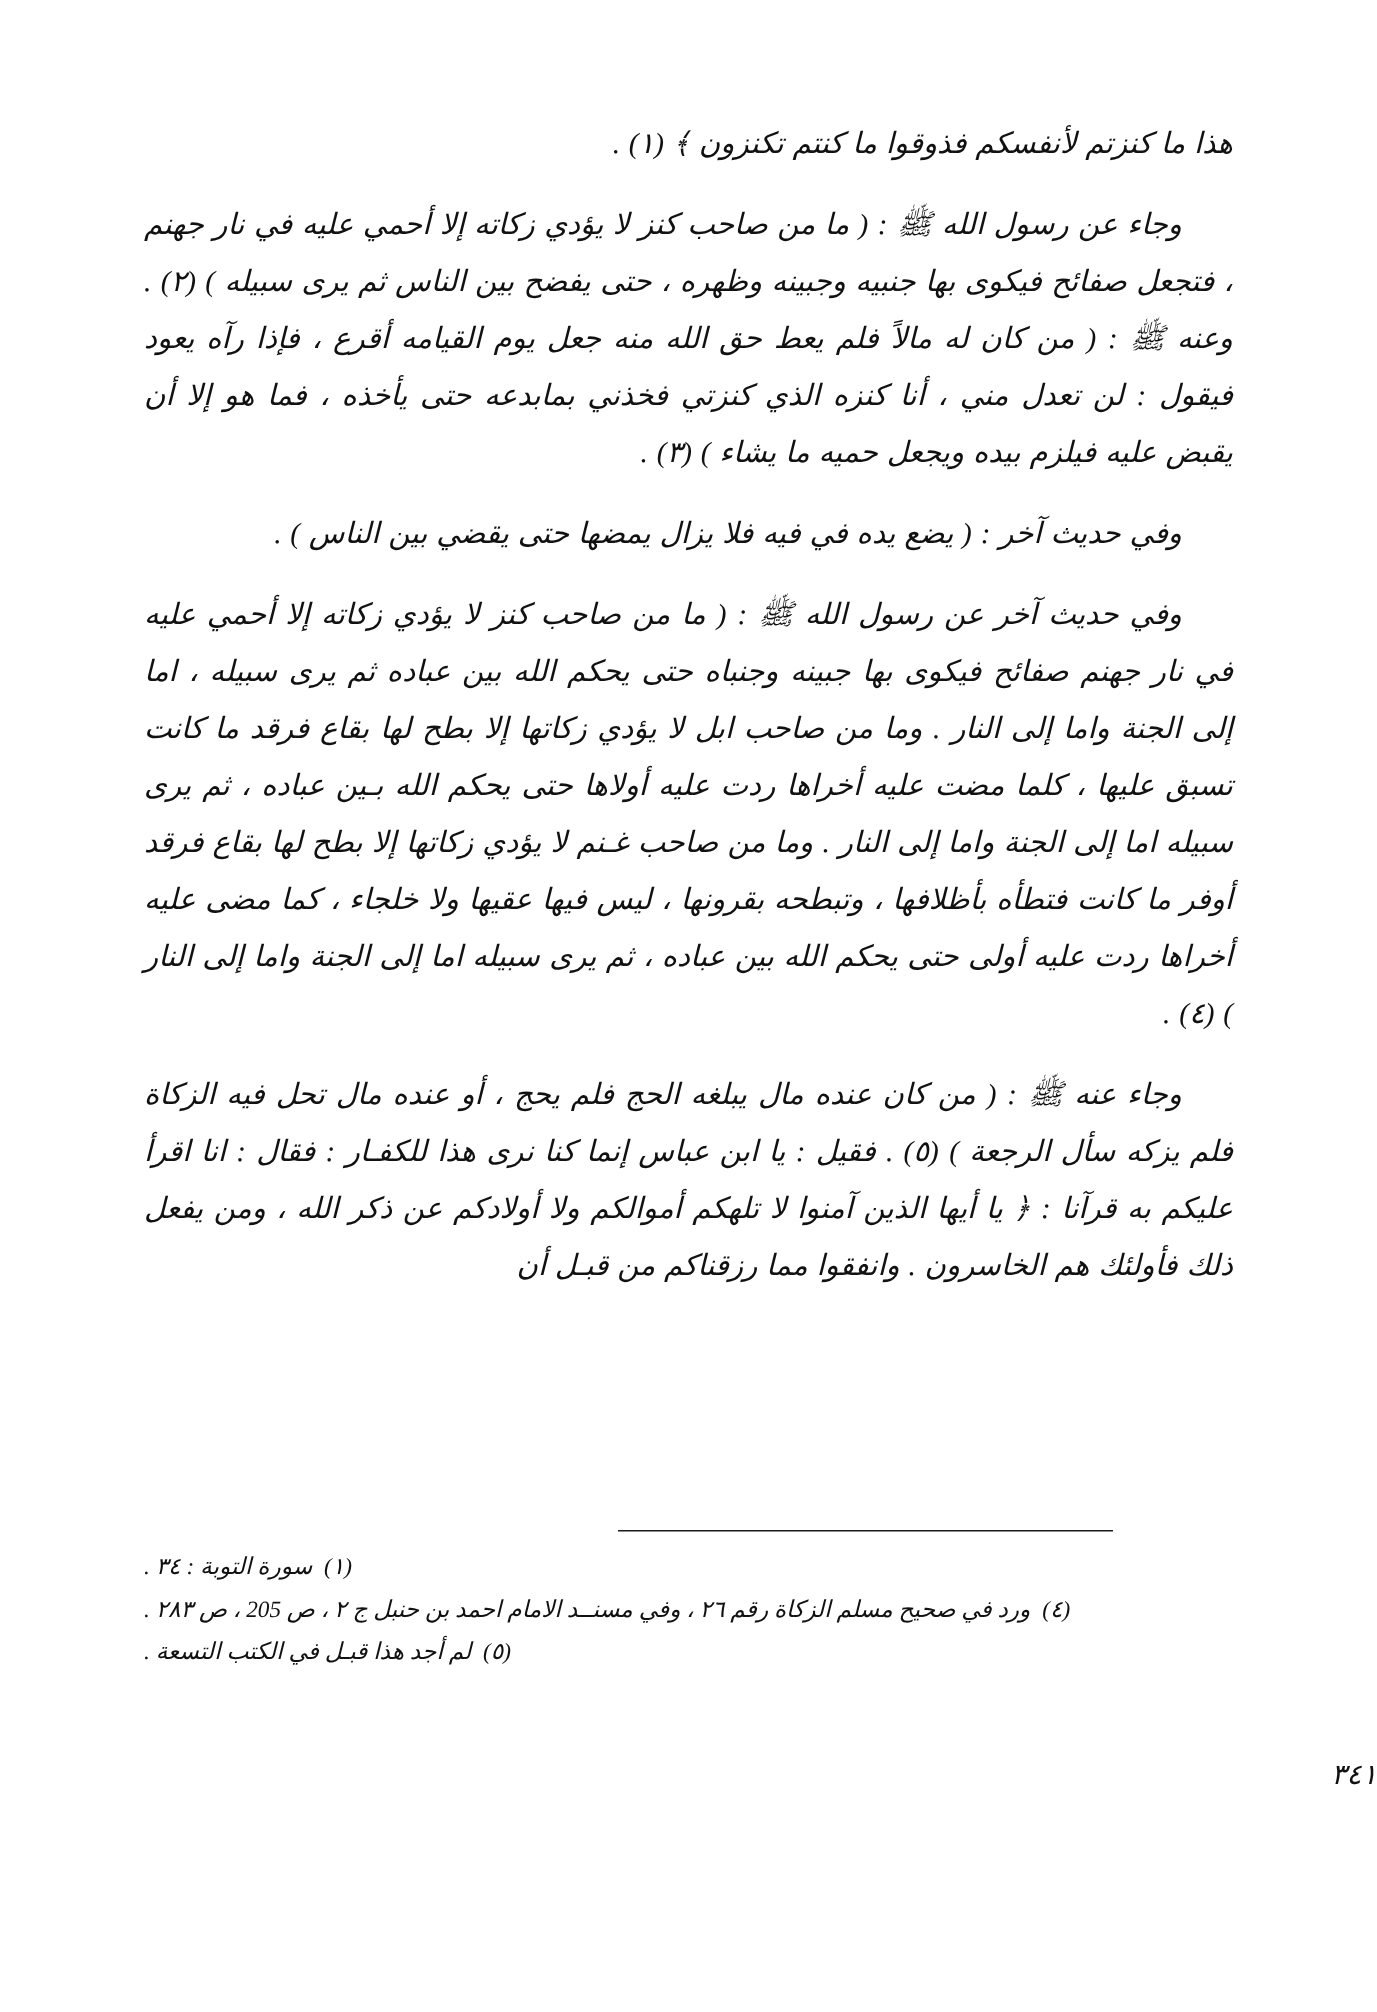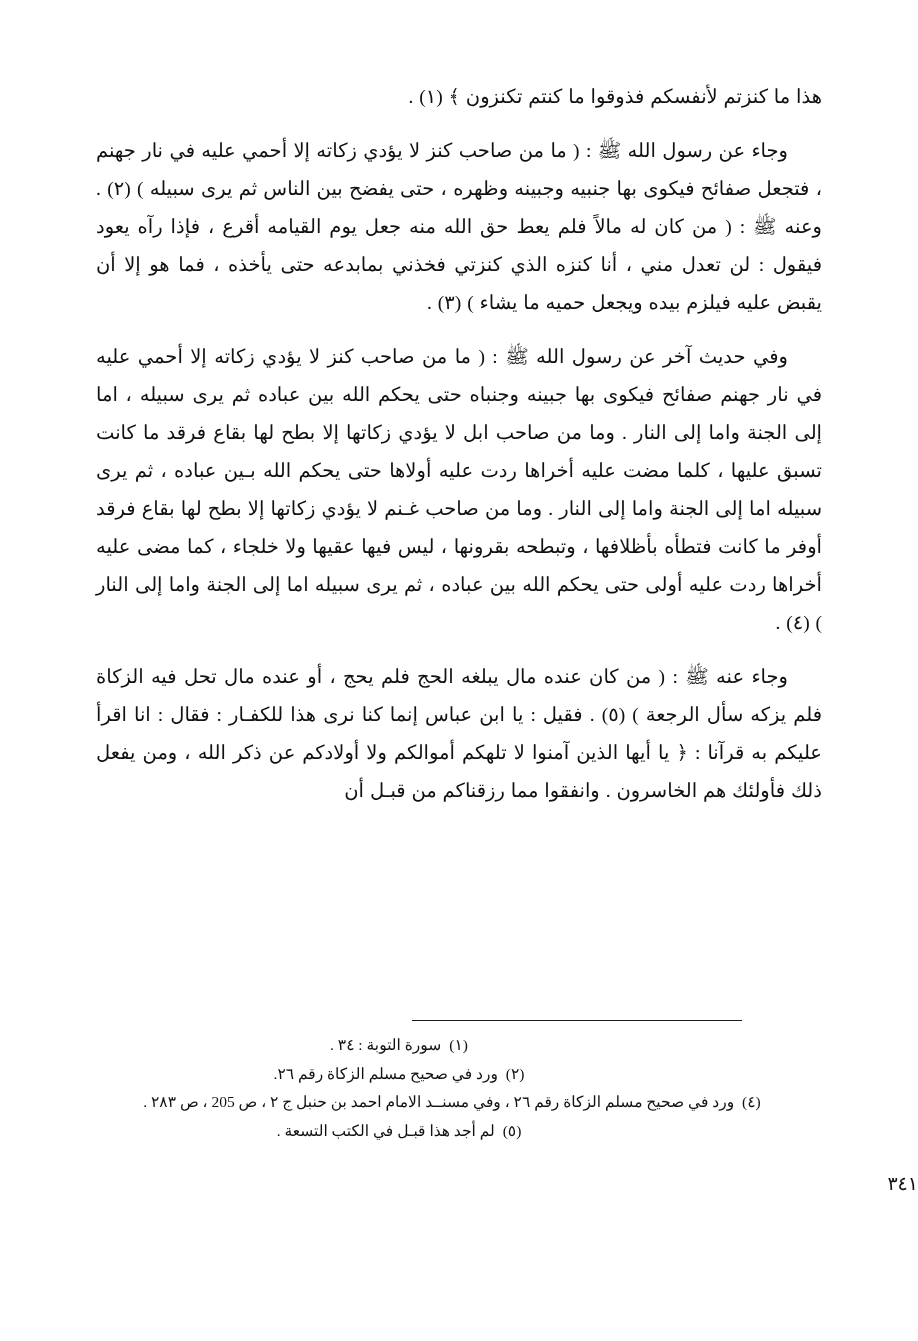--- a/index.html
+++ b/index.html
@@ -15,20 +15,21 @@
     position: relative;
     overflow: hidden;
   }
   .page {
     position: absolute;
     top: 0; left: 0;
     width: 918px;
     height: 1235px;
     padding: 12px;
     box-sizing: border-box;
+    font-style: italic;
   }
   .content {
     position: absolute;
     top: 78px;
     right: 96px;
     left: 96px;
     direction: rtl;
     text-align: justify;
     text-align-last: right;
   }
@@ -55,21 +56,21 @@
     border: none;
     border-top: 1.6px solid #1a1a1a;
     width: 330px;
     margin: 0 0 10px auto;
     margin-right: 80px;
   }
   .fn {
     font-size: 15.5px;
     line-height: 1.85;
     margin: 0;
-    text-align: center;
+    text-align: left;
     padding-right: 120px;
   }
   .fn.wide {
     padding-right: 14px;
   }
   .fn-num {
     margin-left: 4px;
   }
   .page-number {
     position: absolute;
@@ -84,39 +85,36 @@
 <body>
 
 <div class="page">
 
   <div class="content">
 
     <p class="para">هذا ما كنزتم لأنفسكم فذوقوا ما كنتم تكنزون ﴾ (١) .</p>
 
     <p class="para indent">وجاء عن رسول الله ﷺ : ( ما من صاحب كنز لا يؤدي زكاته إلا أحمي عليه في نار جهنم ، فتجعل صفائح فيكوى بها جنبيه وجبينه وظهره ، حتى يفضح بين الناس ثم يرى سبيله ) (٢) . وعنه ﷺ : ( من كان له مالاً فلم يعط حق الله منه جعل يوم القيامه أقرع ، فإذا رآه يعود فيقول : لن تعدل مني ، أنا كنزه الذي كنزتي فخذني بمابدعه حتى يأخذه ، فما هو إلا أن يقبض عليه فيلزم بيده ويجعل حميه ما يشاء ) (٣) .</p>
 
+    <p class="para indent">وفي حديث آخر : ( يضع يده في فيه فلا يزال يمضها حتى يقضي بين الناس ) .</p>
 
     <p class="para indent">وفي حديث آخر عن رسول الله ﷺ : ( ما من صاحب كنز لا يؤدي زكاته إلا أحمي عليه في نار جهنم صفائح فيكوى بها جبينه وجنباه حتى يحكم الله بين عباده ثم يرى سبيله ، اما إلى الجنة واما إلى النار . وما من صاحب ابل لا يؤدي زكاتها إلا بطح لها بقاع فرقد ما كانت تسبق عليها ، كلما مضت عليه أخراها ردت عليه أولاها حتى يحكم الله بـين عباده ، ثم يرى سبيله اما إلى الجنة واما إلى النار . وما من صاحب غـنم لا يؤدي زكاتها إلا بطح لها بقاع فرقد أوفر ما كانت فتطأه بأظلافها ، وتبطحه بقرونها ، ليس فيها عقيها ولا خلجاء ، كما مضى عليه أخراها ردت عليه أولى حتى يحكم الله بين عباده ، ثم يرى سبيله اما إلى الجنة واما إلى النار ) (٤) .</p>
 
     <p class="para indent">وجاء عنه ﷺ : ( من كان عنده مال يبلغه الحج فلم يحج ، أو عنده مال تحل فيه الزكاة فلم يزكه سأل الرجعة ) (٥) . فقيل : يا ابن عباس إنما كنا نرى هذا للكفـار : فقال : انا اقرأ عليكم به قرآنا : ﴿ يا أيها الذين آمنوا لا تلهكم أموالكم ولا أولادكم عن ذكر الله ، ومن يفعل ذلك فأولئك هم الخاسرون . وانفقوا مما رزقناكم من قبـل أن</p>
 
   </div>
 
   <div class="footnotes">
     <hr class="fn-rule">
 
     <p class="fn">
       <span class="fn-num">(١)</span>
       <span>سورة التوبة : ٣٤ .</span>
     </p>
 
-    <p class="fn">
-      <span class="fn-num">(٢)</span>
-      <span>ورد في صحيح مسلم الزكاة رقم ٢٦.</span>
-    </p>
 
 
     <p class="fn wide">
       <span class="fn-num">(٤)</span>
       <span>ورد في صحيح مسلم الزكاة رقم ٢٦ ، وفي مسنــد الامام احمد بن حنبل ج ٢ ، ص 205 ، ص ٢٨٣ .</span>
     </p>
 
     <p class="fn">
       <span class="fn-num">(٥)</span>
       <span>لم أجد هذا قبـل في الكتب التسعة .</span>

